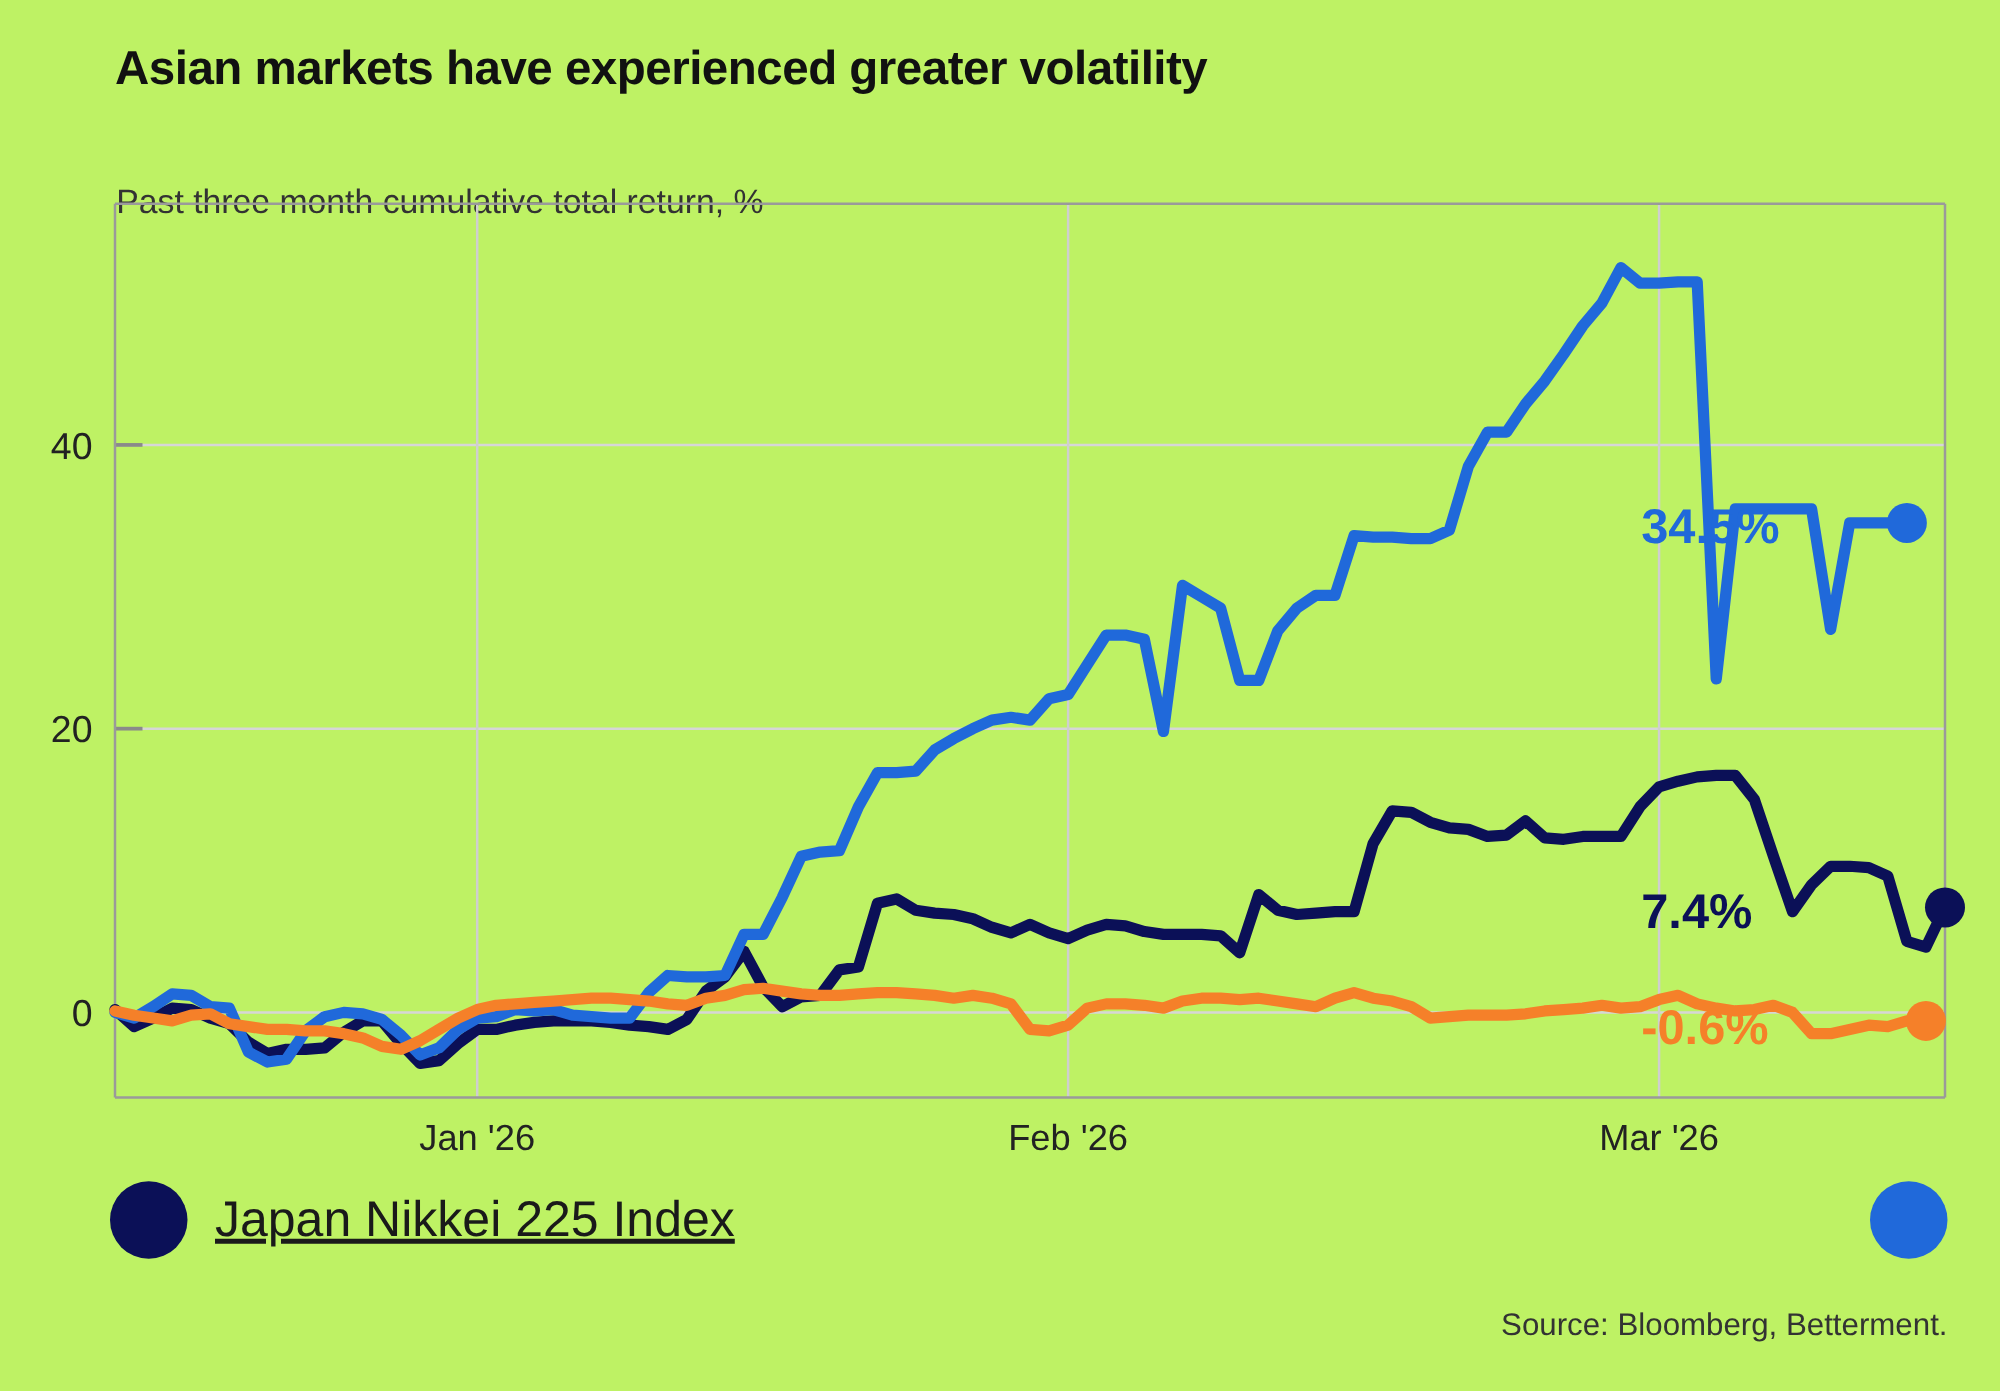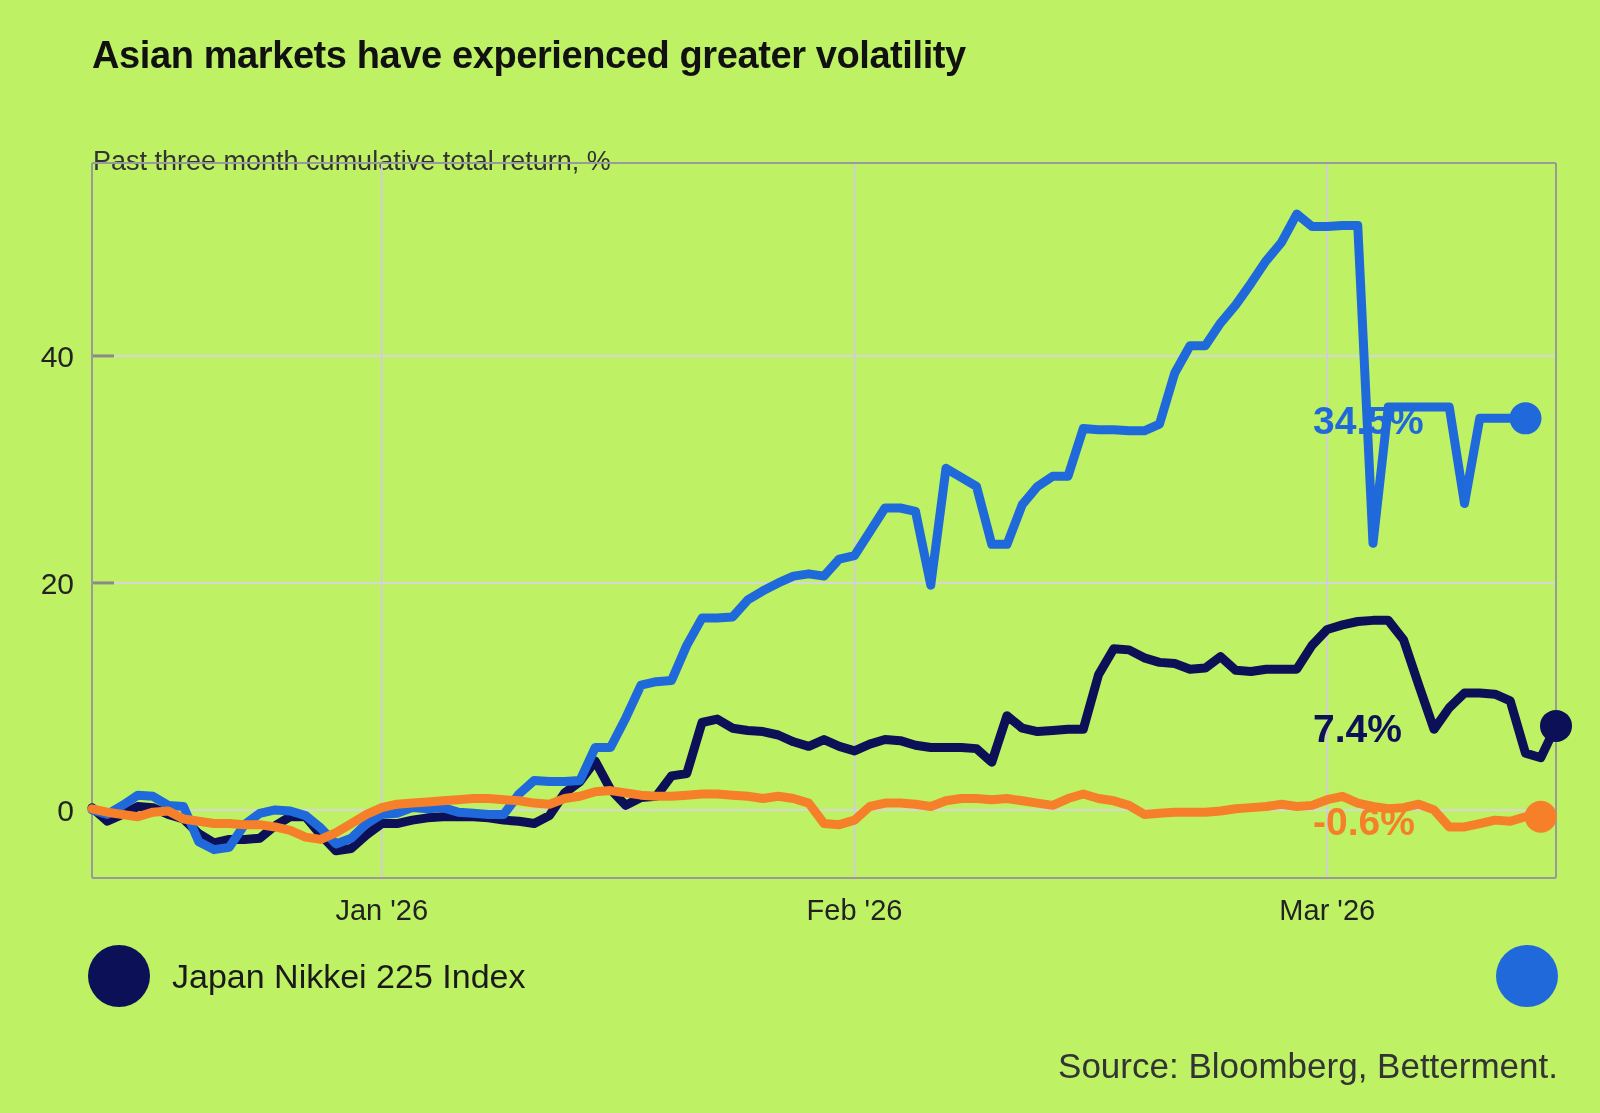--- a/index.html
+++ b/index.html
@@ -68,28 +68,29 @@
     flex-direction: row;
     align-items: center;
     gap: 22px;
   }
   .legend-swatch {
     width: 62px; height: 62px;
     border-radius: 50%;
     flex: 0 0 auto;
   }
   .legend-label {
-    font-size: 34px;
+    font-size: 40px;
     color: #1a1a1a;
     white-space: nowrap;
+    text-decoration: underline;
   }
   #source-note {
     position: absolute;
     right: 42px; top: 1046px;
-    font-size: 35px;
+    font-size: 25px;
     color: #333333;
     white-space: nowrap;
   }
 </style>
 </head>
 <body>
 
 <div id="root">
 
   <div id="chart-title">Asian markets have experienced greater volatility</div>

